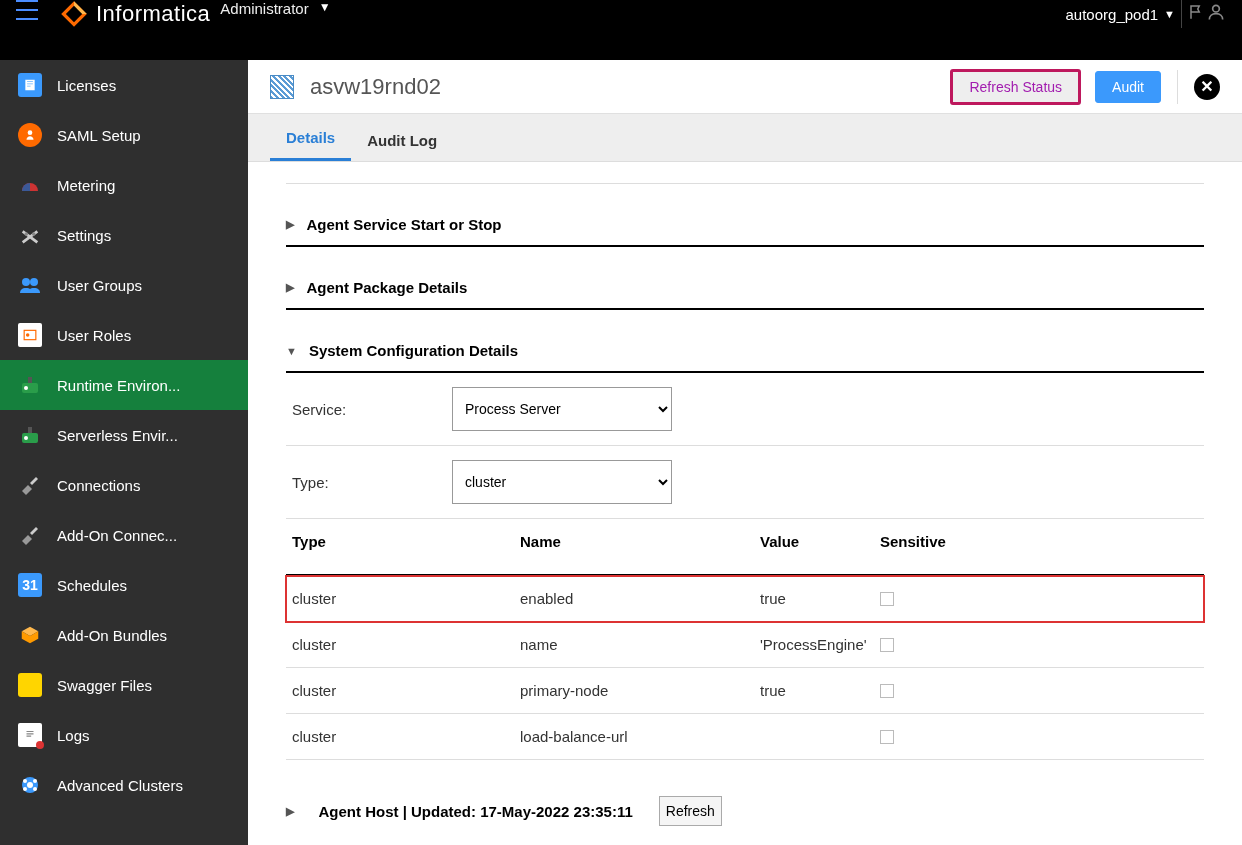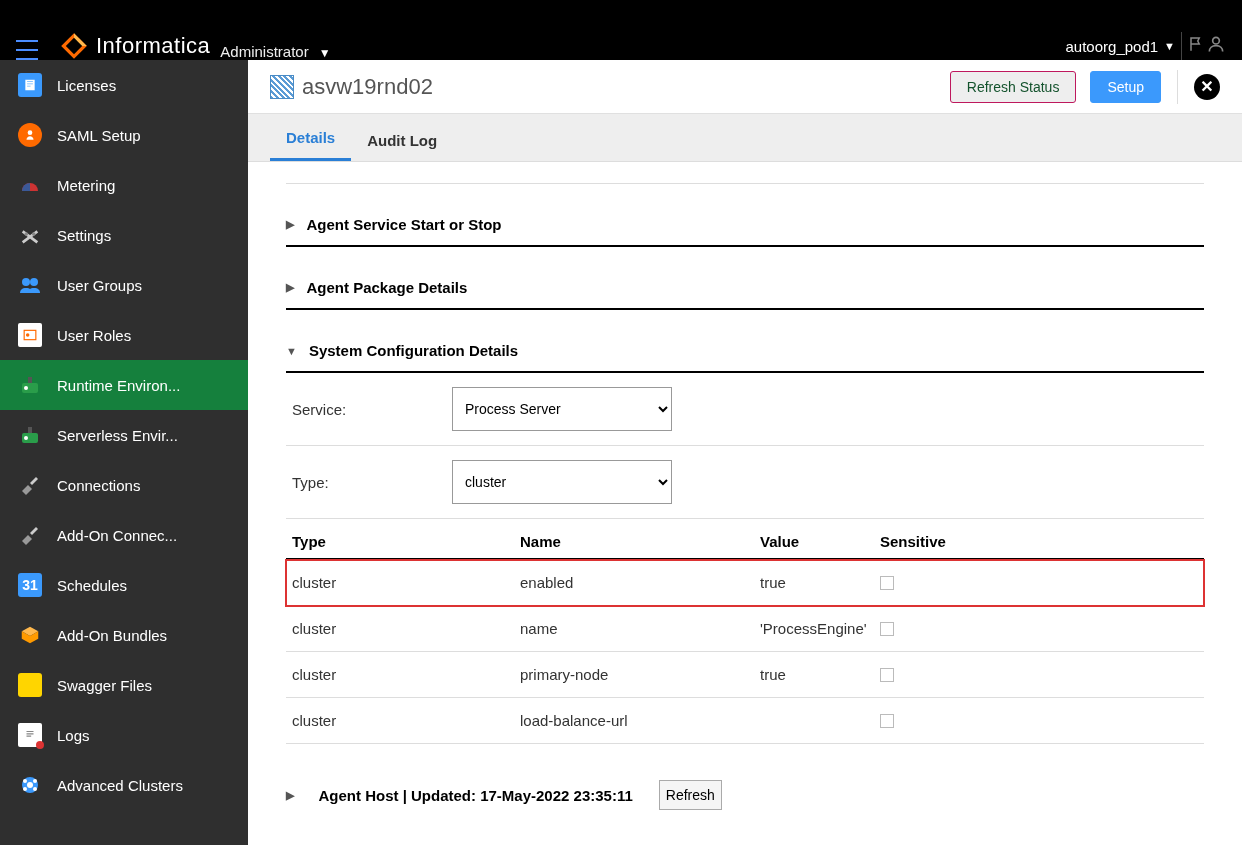--- a/index.html
+++ b/index.html
@@ -1,17 +1,17 @@
 <!DOCTYPE html>
 <html><head>
 <meta charset="utf-8">
 <style>
 *{box-sizing:border-box;margin:0;padding:0;font-family:Arial,Helvetica,sans-serif}
 body{width:1242px;height:845px;overflow:hidden;background:#fff}
-.header{height:60px;background:#000;display:flex;align-items:flex-end;color:#fff;padding:0 16px;position:relative}
+.header{height:60px;background:#000;display:flex;align-items:flex-start;color:#fff;padding:0 16px;position:relative}
 .hamburger{width:24px;height:20px;display:flex;flex-direction:column;justify-content:space-between;cursor:pointer}
 .hamburger span{height:2px;background:#4b8dff;width:22px}
 .logo{margin-left:20px;display:flex;align-items:center}
 .logo-svg{width:28px;height:28px}
 .brand{font-size:22px;font-weight:400;margin-left:8px;letter-spacing:0.5px}
 .role{font-size:15px;margin-left:10px;color:#eee}
 .role-chevron{margin-left:10px;font-size:12px}
 .header-right{margin-left:auto;display:flex;align-items:center;}
 .org{font-size:15px;color:#fff;display:flex;align-items:center;cursor:pointer}
 .org-chevron{margin-left:6px;font-size:11px}
@@ -20,38 +20,38 @@
 .layout{display:flex;height:785px}
 .sidebar{width:248px;background:#2f2f2f;color:#fff;overflow-y:auto;position:relative}
 .sidebar::-webkit-scrollbar{width:10px}
 .sidebar::-webkit-scrollbar-thumb{background:#666}
 .sidebar-item{display:flex;align-items:center;height:50px;padding:0 18px;cursor:pointer;font-size:15px}
 .sidebar-item.active{background:#15803d}
 .si-icon{width:24px;height:24px;margin-right:15px;display:flex;align-items:center;justify-content:center;border-radius:3px}
 .main{flex:1;display:flex;flex-direction:column;background:#fff;overflow:hidden}
 .toolbar{height:54px;display:flex;align-items:center;padding:0 22px;border-bottom:1px solid #e0e0e0;background:#fff}
 .page-icon{width:24px;height:24px;background:repeating-linear-gradient(45deg,#5b9bd5,#5b9bd5 2px,#fff 2px,#fff 4px);border:1px solid #4a8bc5}
-.page-title{font-size:22px;color:#555;margin-left:8px}
+.page-title{font-size:22px;color:#555;margin-left:16px}
 .toolbar-right{margin-left:auto;display:flex;align-items:center;gap:14px}
 .btn{padding:7px 16px;font-size:14px;border-radius:3px;cursor:pointer}
-.btn-secondary{background:#eee;border:1px solid #be185d;color:#14532d}
+.btn-secondary{background:#eee;border:3px solid #be185d;color:#a21caf}
 .btn-primary{background:#3b99fc;border:1px solid #3b99fc;color:#fff}
 .toolbar-divider{width:1px;height:34px;background:#ddd;margin:0 2px}
 .close-btn{width:26px;height:26px;border-radius:50%;background:#000;color:#fff;display:flex;align-items:center;justify-content:center;cursor:pointer;font-weight:bold}
 .tabbar{height:48px;display:flex;align-items:flex-end;padding:0 22px;background:#eee;border-bottom:1px solid #ddd}
 .tab{padding:12px 16px;font-size:15px;color:#333;cursor:pointer;font-weight:bold}
 .tab.active{color:#2a7fd6;border-bottom:3px solid #2a7fd6}
 .content{flex:1;overflow-y:auto;padding:10px 38px 20px 38px;background:#fff}
 .section{margin-top:32px}
 .section-header{display:flex;align-items:center;font-weight:bold;font-size:15px;color:#000;padding-bottom:12px;border-bottom:2px solid #000;cursor:pointer}
 .triangle{margin-right:12px;font-size:11px;color:#555}
 .config-row{display:flex;align-items:center;padding:14px 0 14px 6px;border-bottom:1px solid #ddd;font-size:15px;color:#333}
 .config-label{width:160px}
 .config-select{width:220px;height:44px;border:1px solid #999;font-size:14px;padding:0 8px;background:#fff}
-.table-header{display:flex;padding:14px 0 8px 6px;border-bottom:2px solid #000;font-weight:bold;font-size:15px}
+.table-header{display:flex;padding:14px 0 24px 6px;border-bottom:2px solid #000;font-weight:bold;font-size:15px}
 .col-type{width:228px}
 .col-name{width:240px}
 .col-value{width:120px}
 .col-sensitive{width:80px}
 .table-row{display:flex;padding:14px 0 14px 6px;border-bottom:1px solid #ddd;font-size:15px;color:#333;align-items:center}
 .table-row.highlighted{outline:2px solid #d33;outline-offset:-1px}
 .chk{width:14px;height:14px;border:1px solid #bbb;background:#fff}
 .agent-host{margin-top:36px;display:flex;align-items:center;gap:26px;font-weight:bold;font-size:15px}
 .btn-refresh{padding:6px 6px;border:1px solid #aaa;background:#f5f5f5;font-size:14px;cursor:pointer}
 .content::-webkit-scrollbar{width:12px}
@@ -231,21 +231,21 @@
         <span>Advanced Clusters</span>
       </div>
   </div>
 
   <div class="main">
     <div class="toolbar">
       <div class="page-icon"></div>
       <div class="page-title">asvw19rnd02</div>
       <div class="toolbar-right">
         <button class="btn btn-secondary">Refresh Status</button>
-        <button class="btn btn-primary">Setup</button>
+        <button class="btn btn-primary">Audit</button>
         <div class="toolbar-divider"></div>
         <div class="close-btn">✕</div>
       </div>
     </div>
     <div class="tabbar">
       <div class="tab active">Details</div>
       <div class="tab">Audit Log</div>
     </div>
     <div class="content">
       <div style="border-bottom:1px solid #ddd;height:12px"></div>

